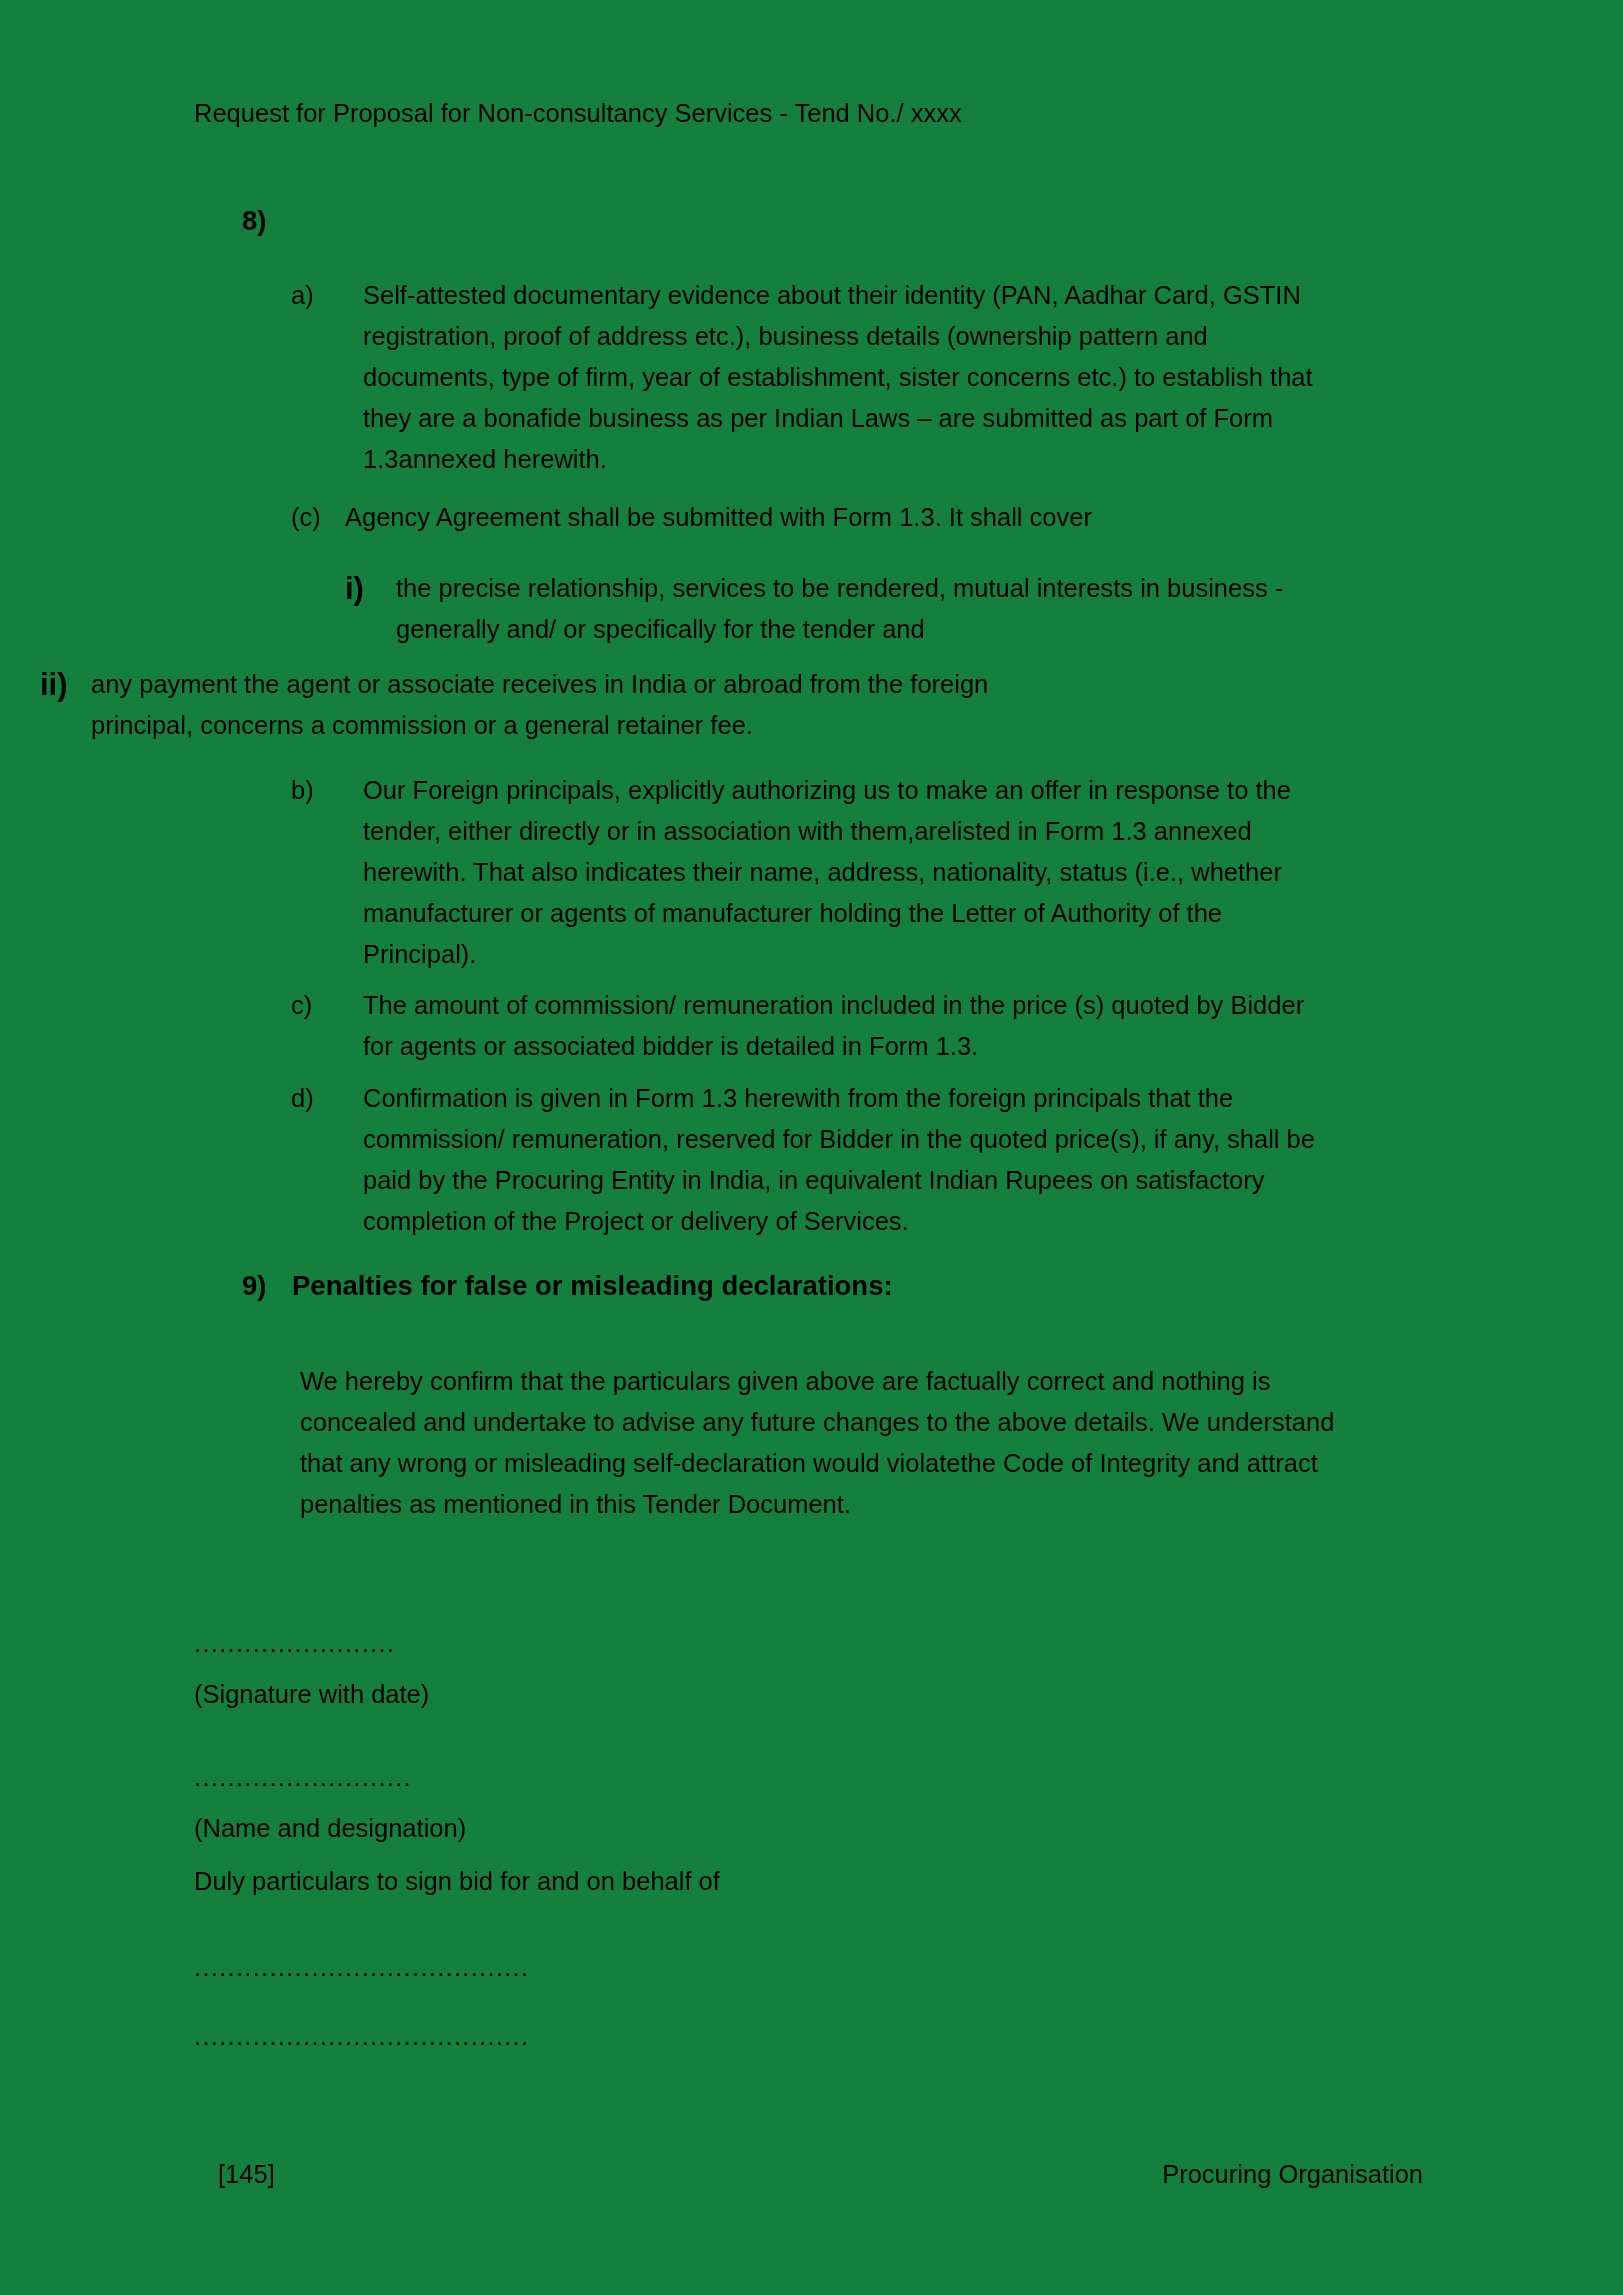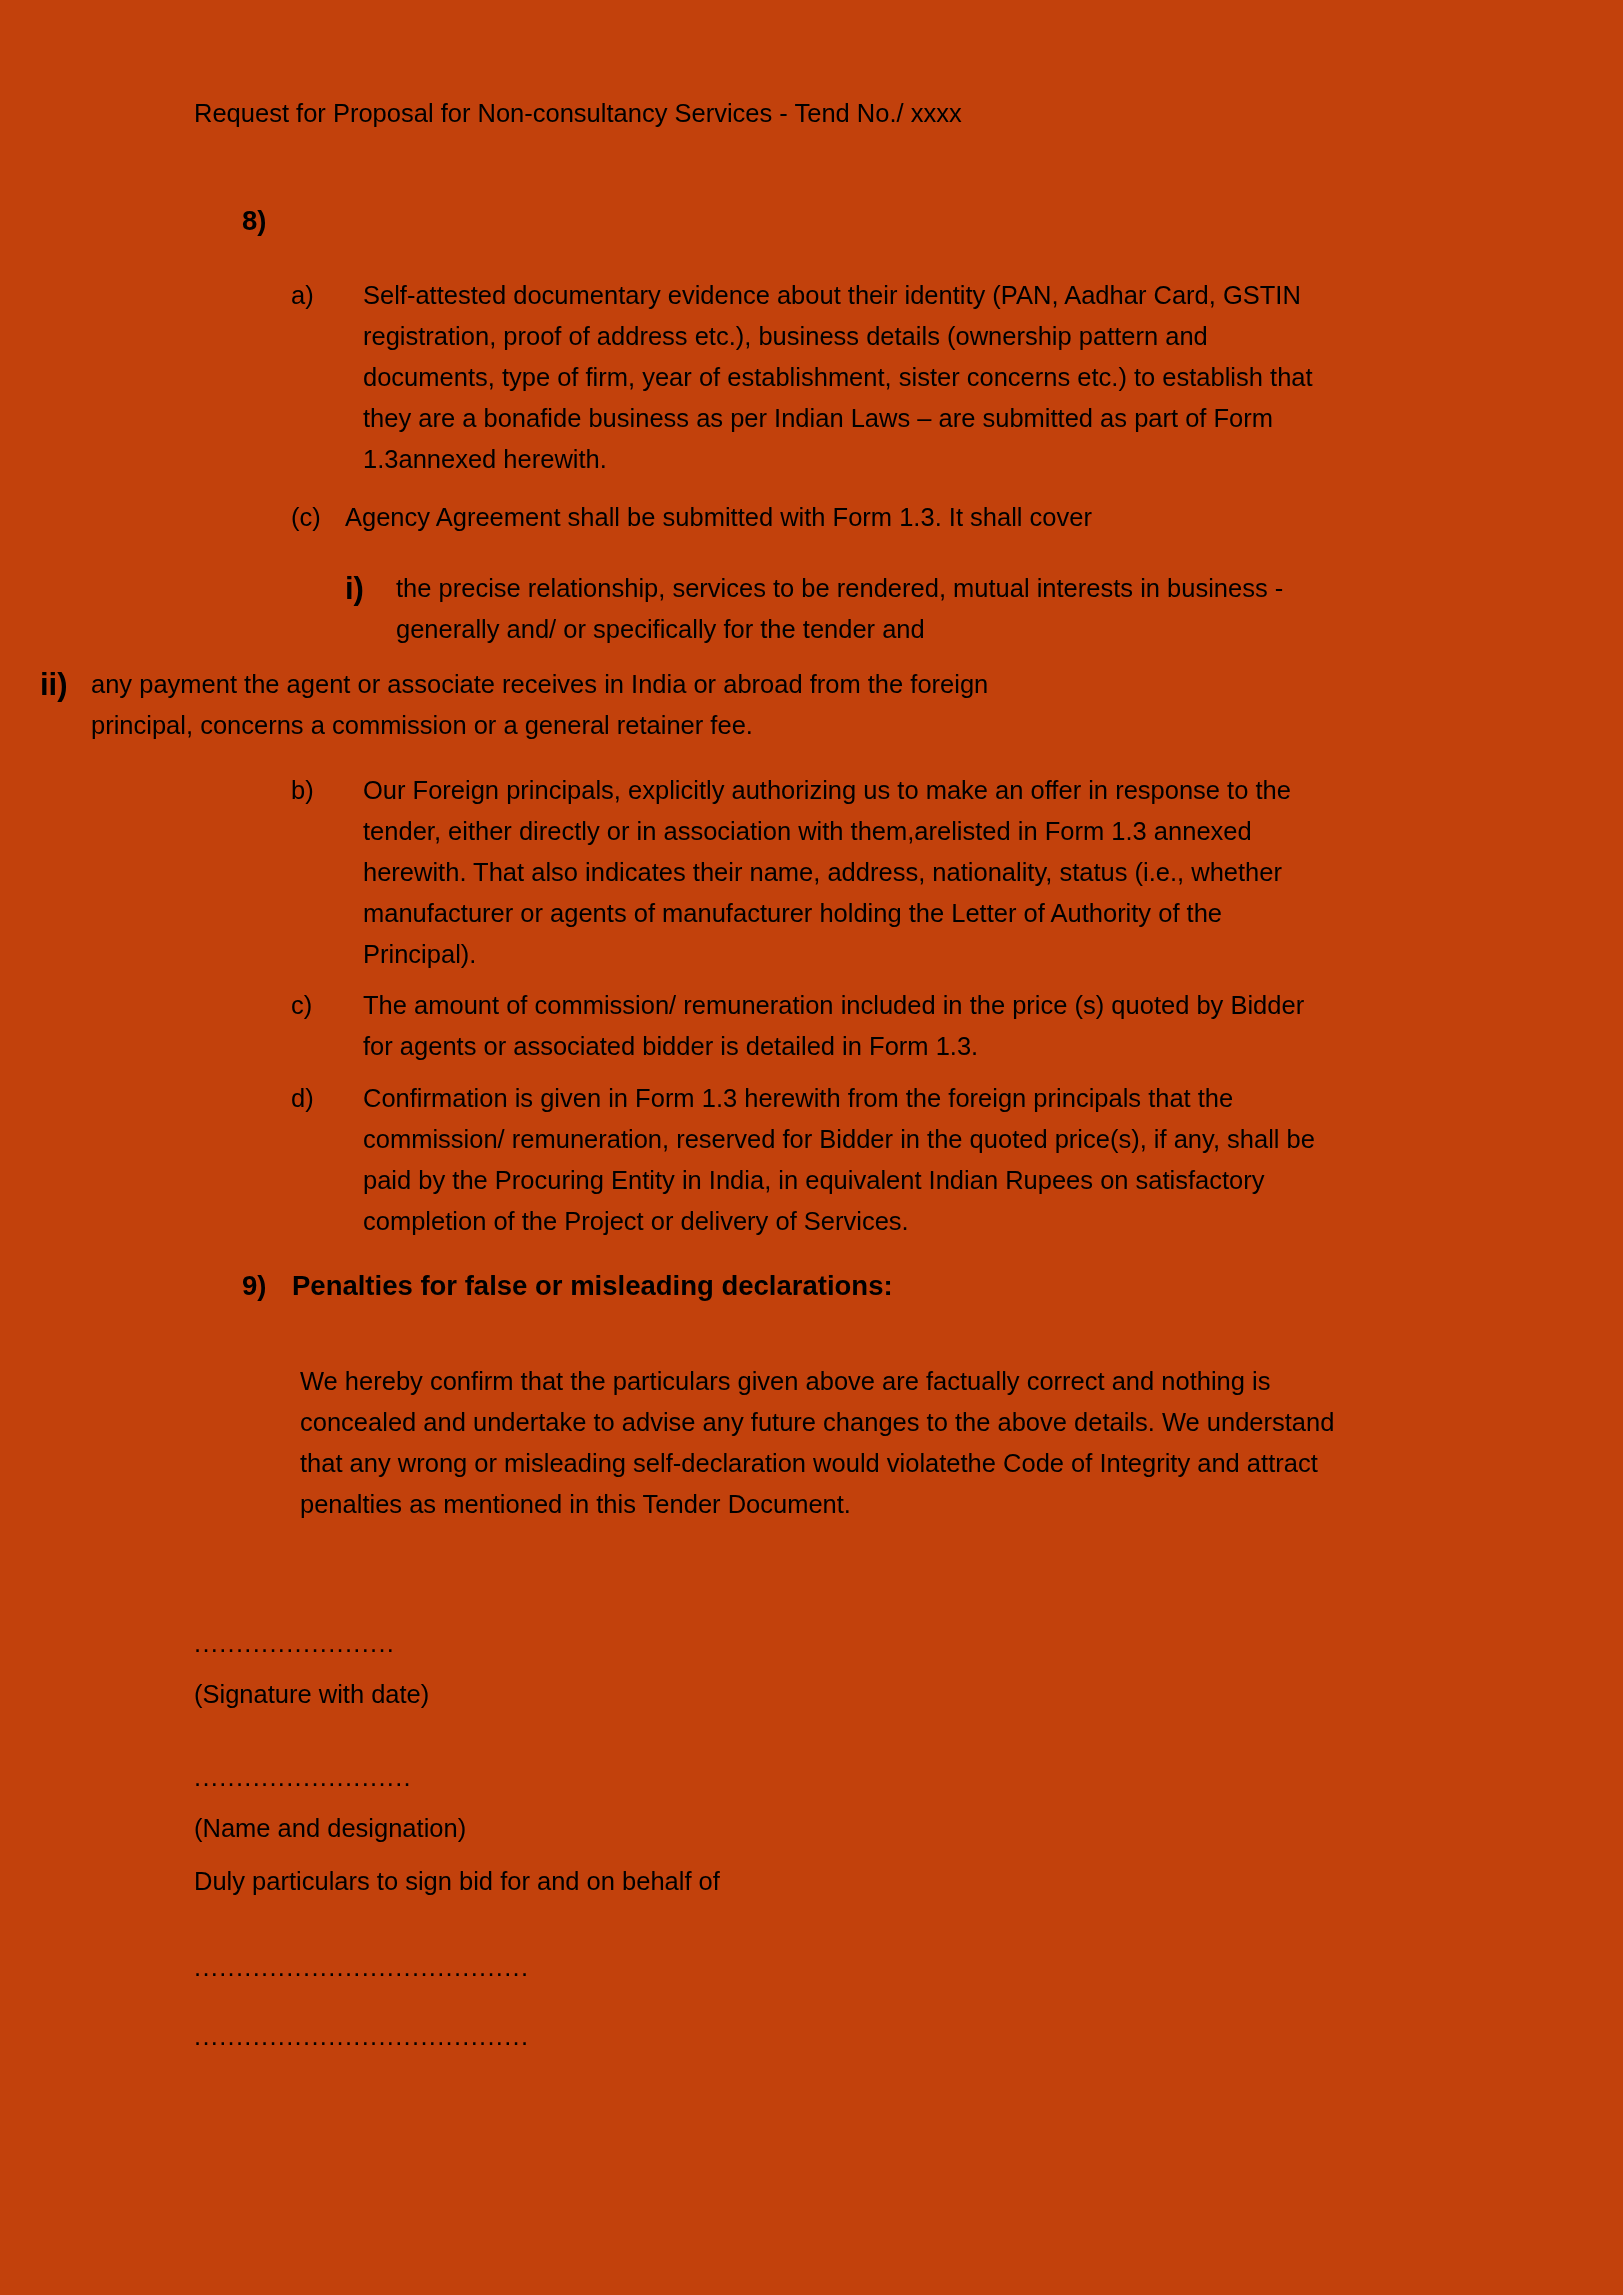--- a/index.html
+++ b/index.html
@@ -1,20 +1,20 @@
 <!DOCTYPE html>
 <html style="font-size:10.5px"><head>
 <meta charset="utf-8">
 <style>
   html,body{margin:0;padding:0;background:#ffffff;}
   .page{
     position:relative;
     width:1623px;
     height:2295px;
-    background:#c2410c;
+    background:#15803d;
     color:#000000;
     font-family:"Liberation Sans", sans-serif;
     font-size:25.5px;
     line-height:41px;
     overflow:hidden;
   }
   .header{
     position:absolute;
     top:98px;
     left:194px;
@@ -163,15 +163,19 @@
       <div class="mb-64">(Signature with date)</div>
       <div class="dots mb-16">..........................</div>
       <div class="mb-40">(Name and designation)</div>
       <div class="mb-69">Duly particulars to sign bid for and on behalf of</div>
       <div class="dots mb-43">........................................</div>
       <div class="dots">........................................</div>
     </div>
 
   </div>
 
+  <div class="footer">
+    <span>[145]</span>
+    <span>Procuring Organisation</span>
+  </div>
 
 </div>
 
 
 </body></html>

